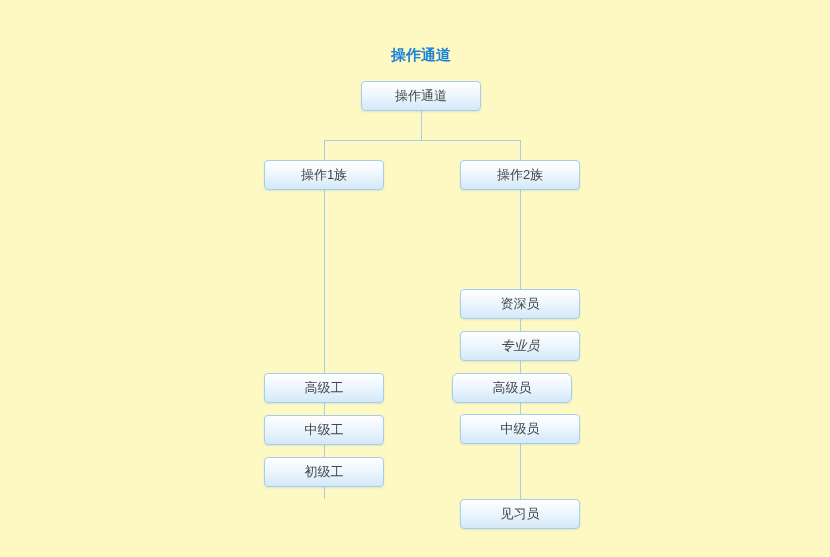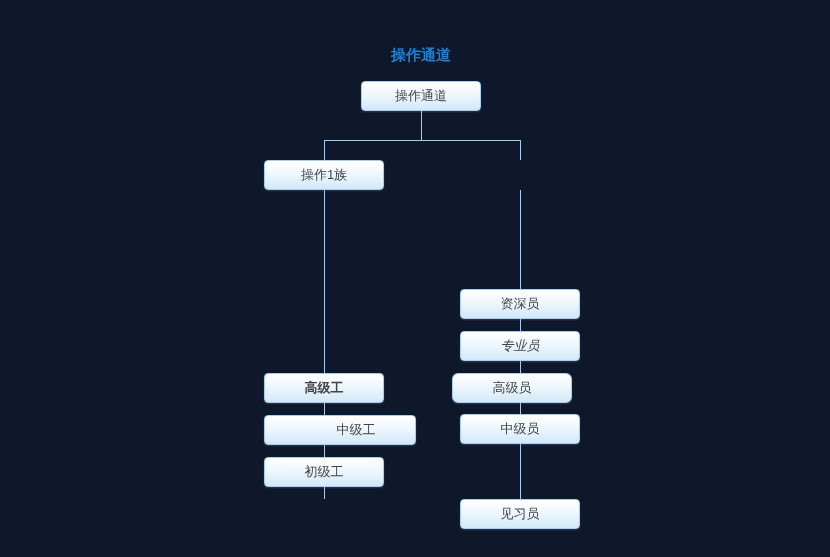--- a/index.html
+++ b/index.html
@@ -4,21 +4,21 @@
 <style>
   html, body {
     margin: 0;
     padding: 0;
     background: #ffffff;
   }
   .canvas {
     position: relative;
     width: 830px;
     height: 557px;
-    background: #0f172a;
+    background: #fef9c3;
     font-family: "Liberation Sans", "DejaVu Sans", sans-serif;
     overflow: hidden;
   }
   .chart-title {
     position: absolute;
     top: 46px;
     left: 421px;
     transform: translateX(-50%);
     font-size: 15px;
     font-weight: bold;
@@ -47,22 +47,22 @@
     background: #a8cdeb;
     z-index: 1;
   }
   .v { width: 1px; }
   .h { height: 1px; }
 
   
   .n-root   { left: 361px; top: 81px;  }
   .n-g1     { left: 264px; top: 160px; text-align: right; }
   .n-g2     { left: 460px; top: 160px; }
-  .n-l1     { left: 264px; top: 373px; font-weight: bold; }
-  .n-l2     { left: 264px; top: 415px; padding-left: 32px; }
+  .n-l1     { left: 264px; top: 373px; }
+  .n-l2     { left: 264px; top: 415px; }
   .n-l3     { left: 264px; top: 457px; }
   .n-l4     { left: 264px; top: 499px; }
   .n-r1     { left: 460px; top: 289px; }
   .n-r2     { left: 460px; top: 331px; font-style: italic; }
   .n-r3     { left: 452px; top: 373px; border-radius: 6px; }
   .n-r4     { left: 460px; top: 414px; }
   .n-r5     { left: 460px; top: 457px; }
   .n-r6     { left: 460px; top: 499px; }
 
   
@@ -83,20 +83,21 @@
   <div class="line v ln-root-stem"></div>
   <div class="line h ln-cross"></div>
   <div class="line v ln-left-stem"></div>
   <div class="line v ln-right-stem"></div>
   <div class="line v ln-left-spine"></div>
   <div class="line v ln-right-spine"></div>
 
   <div class="node n-root">操作通道</div>
 
   <div class="node n-g1">操作1族</div>
+  <div class="node n-g2">操作2族</div>
 
   <div class="node n-l1">高级工</div>
   <div class="node n-l2">中级工</div>
   <div class="node n-l3">初级工</div>
 
   <div class="node n-r1">资深员</div>
   <div class="node n-r2">专业员</div>
   <div class="node n-r3">高级员</div>
   <div class="node n-r4">中级员</div>
   <div class="node n-r6">见习员</div>

